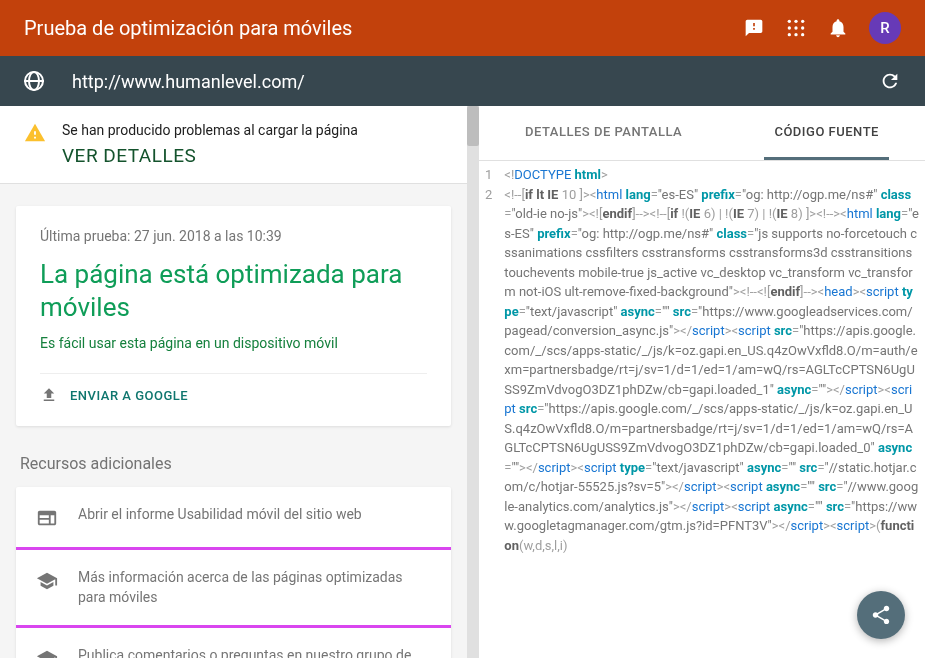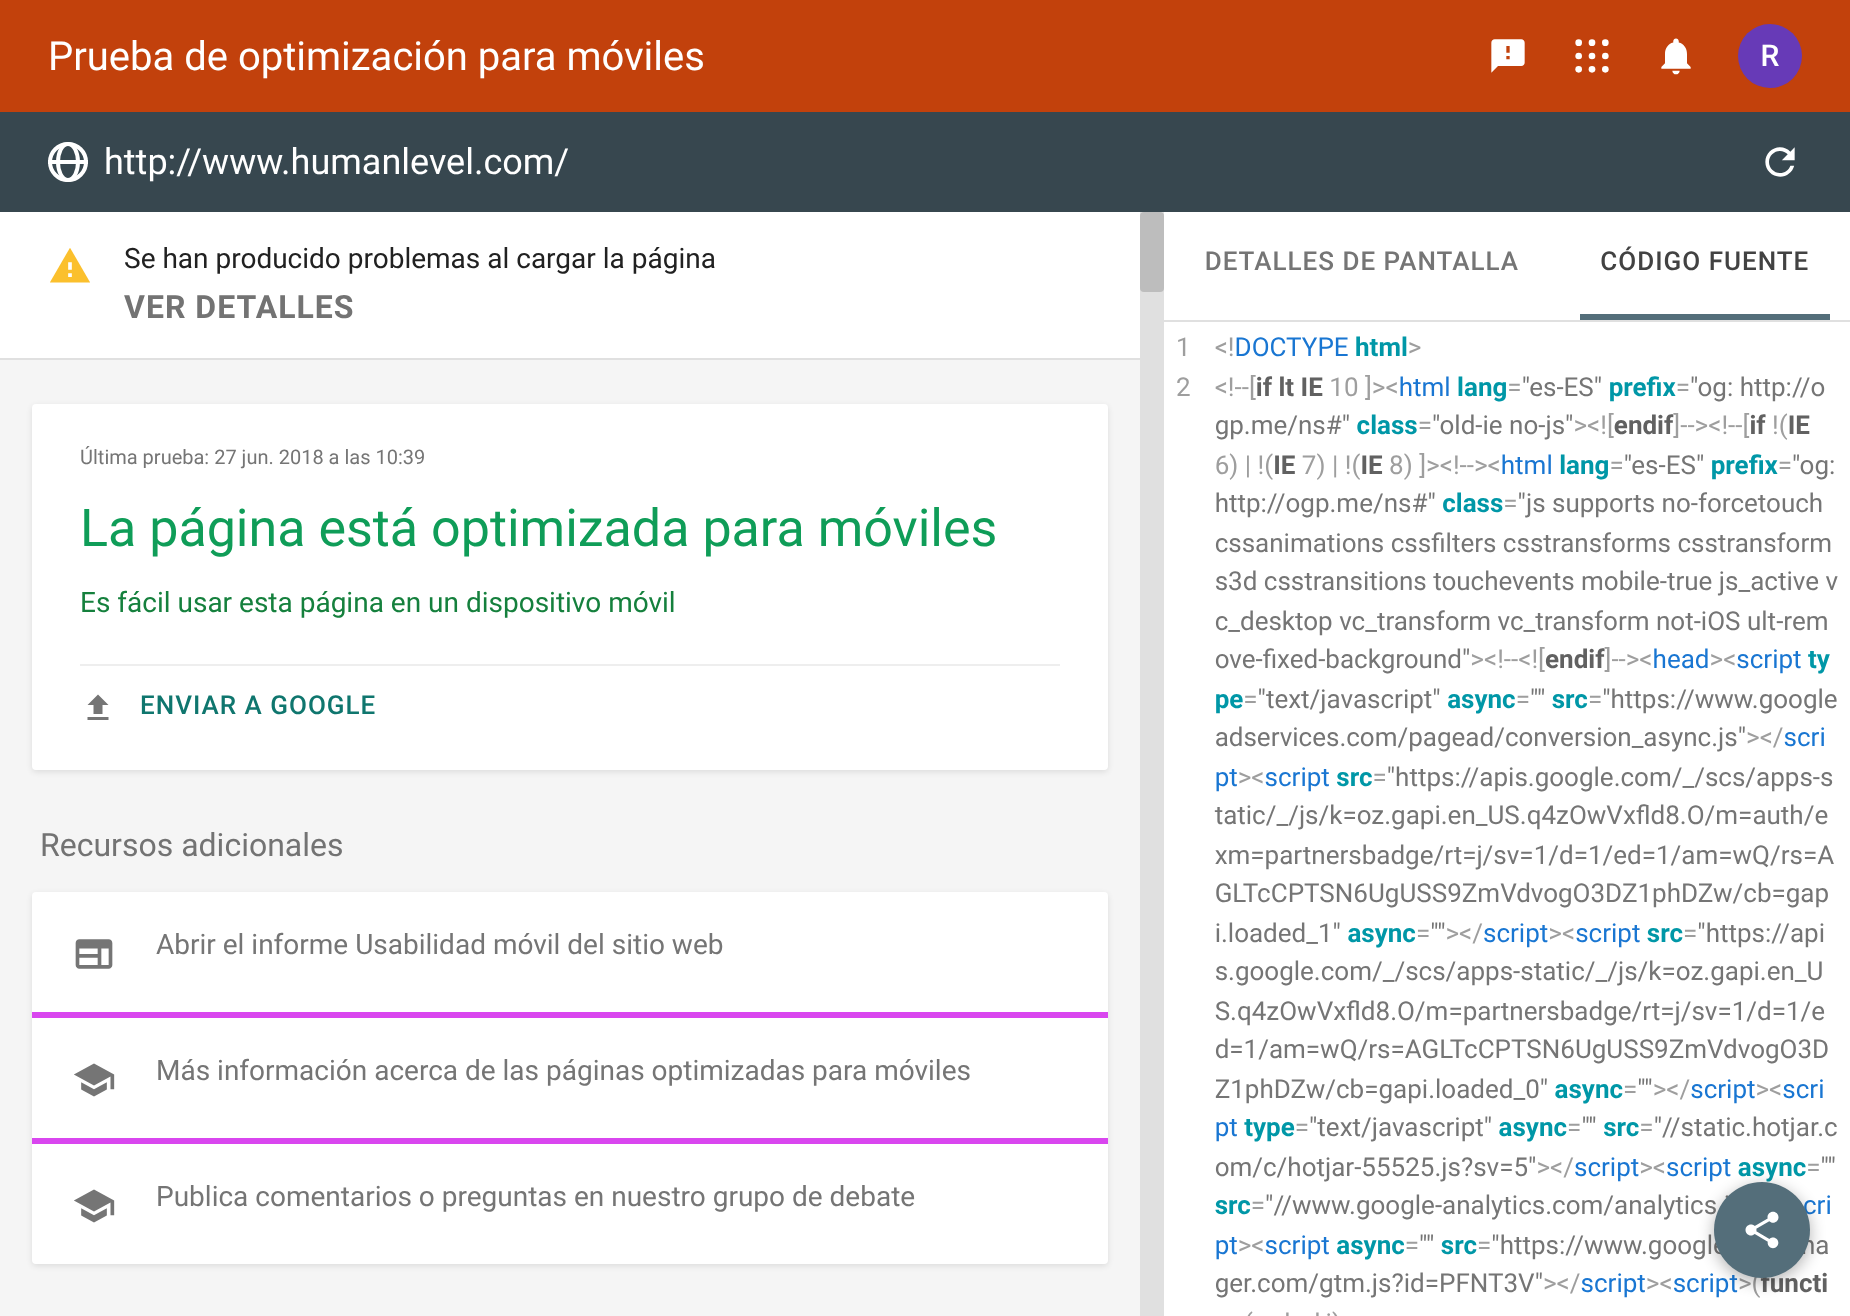--- a/index.html
+++ b/index.html
@@ -5,40 +5,40 @@
 * { margin: 0; padding: 0; box-sizing: border-box; font-family: Roboto, Arial, sans-serif; }
 body { background: #f5f5f5; width: 925px; height: 658px; overflow: hidden; }
 
 .header { background: #c2410c; color: #fff; }
 .header-top { display: flex; align-items: center; padding: 12px 24px; justify-content: space-between; }
 .header-title { font-size: 20px; font-weight: 400; }
 .header-icons { display: flex; align-items: center; gap: 20px; }
 .header-icon { width: 22px; height: 22px; display: flex; align-items: center; justify-content: center; cursor: pointer; }
 .avatar { width: 32px; height: 32px; border-radius: 50%; background: #673ab7; color: #fff; display: flex; align-items: center; justify-content: center; font-size: 15px; font-weight: 500; cursor: pointer; }
 
-.url-bar { background: #37474f; display: flex; align-items: center; padding: 14px 24px; gap: 8px; }
+.url-bar { background: #37474f; display: flex; align-items: center; padding: 14px 24px; gap: 28px; }
 .globe-icon { width: 20px; height: 20px; border: 2px solid #fff; border-radius: 50%; position: relative; cursor: pointer; }
 .globe-icon::before { content: ''; position: absolute; left: 50%; top: -2px; bottom: -2px; width: 8px; border: 2px solid #fff; border-radius: 50%; transform: translateX(-50%); }
 .globe-icon::after { content: ''; position: absolute; top: 50%; left: -2px; right: -2px; height: 2px; background: #fff; transform: translateY(-50%); }
 .url-text { color: #fff; font-size: 18px; flex: 1; }
 .refresh-icon { width: 22px; height: 22px; cursor: pointer; }
 
 .main { display: flex; height: calc(658px - 105px); }
-.left-panel { width: 570px; overflow-y: auto; background: #f5f5f5; }
+.left-panel { width: 467px; overflow-y: auto; background: #f5f5f5; }
 .scrollbar { width: 12px; background: #e0e0e0; }
 .scrollbar-thumb { width: 100%; height: 40px; background: #bdbdbd; border-radius: 2px; }
 .right-panel { flex: 1; background: #fff; display: flex; flex-direction: column; position: relative; }
 
 .warning-banner { background: #fff; display: flex; align-items: flex-start; padding: 16px 24px; gap: 16px; border-bottom: 1px solid #e0e0e0; }
 .warning-icon { width: 22px; height: 22px; }
 .warning-text { font-size: 14px; color: #212121; }
-.warning-link { color: #737373; font-size: 16px; font-weight: 700; margin-top: 6px; letter-spacing: 0.5px; cursor: pointer; }
+.warning-link { color: #14532d; font-size: 19px; font-weight: 400; margin-top: 6px; letter-spacing: 0.5px; cursor: pointer; }
 
 .result-card { background: #fff; margin: 22px 16px 0 16px; padding: 22px 24px; border-radius: 2px; box-shadow: 0 1px 3px rgba(0,0,0,0.1); }
-.timestamp { font-size: 10px; color: #757575; margin-bottom: 14px; }
+.timestamp { font-size: 14px; color: #757575; margin-bottom: 14px; }
 .result-title { font-size: 26px; color: #0f9d58; font-weight: 400; line-height: 1.25; margin-bottom: 12px; }
 .result-desc { font-size: 14px; color: #15803d; margin-bottom: 22px; }
 .submit-btn { display: flex; align-items: center; gap: 12px; color: #0f766e; font-size: 13px; font-weight: 500; letter-spacing: 0.5px; cursor: pointer; padding-top: 12px; border-top: 1px solid #eee; }
 
 .resources-section { margin: 28px 16px 0 16px; }
 .resources-title { font-size: 16px; color: #737373; font-weight: 400; margin-bottom: 14px; padding-left: 4px; }
 .resource-list { background: #fff; border-radius: 2px; box-shadow: 0 1px 3px rgba(0,0,0,0.1); }
 .resource-item { display: flex; align-items: flex-start; padding: 18px 20px; gap: 20px; cursor: pointer; border-bottom: 3px solid #d946ef; }
 .resource-item:last-child { border-bottom: none; }
 .resource-icon { width: 22px; height: 22px; color: #757575; flex-shrink: 0; margin-top: 2px; }

